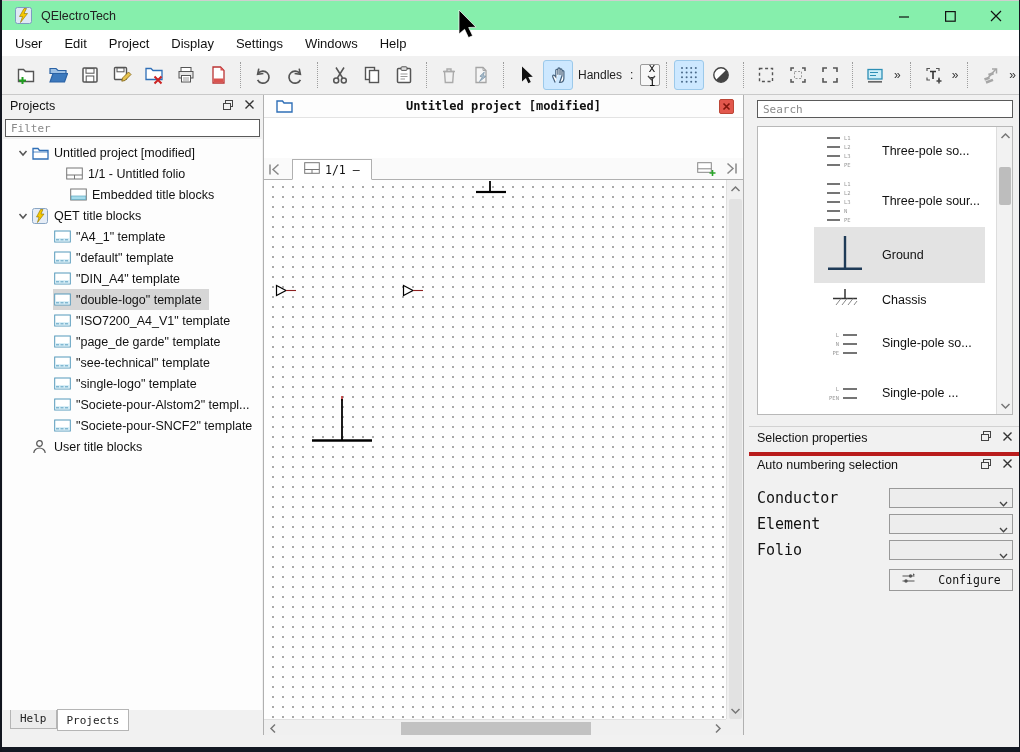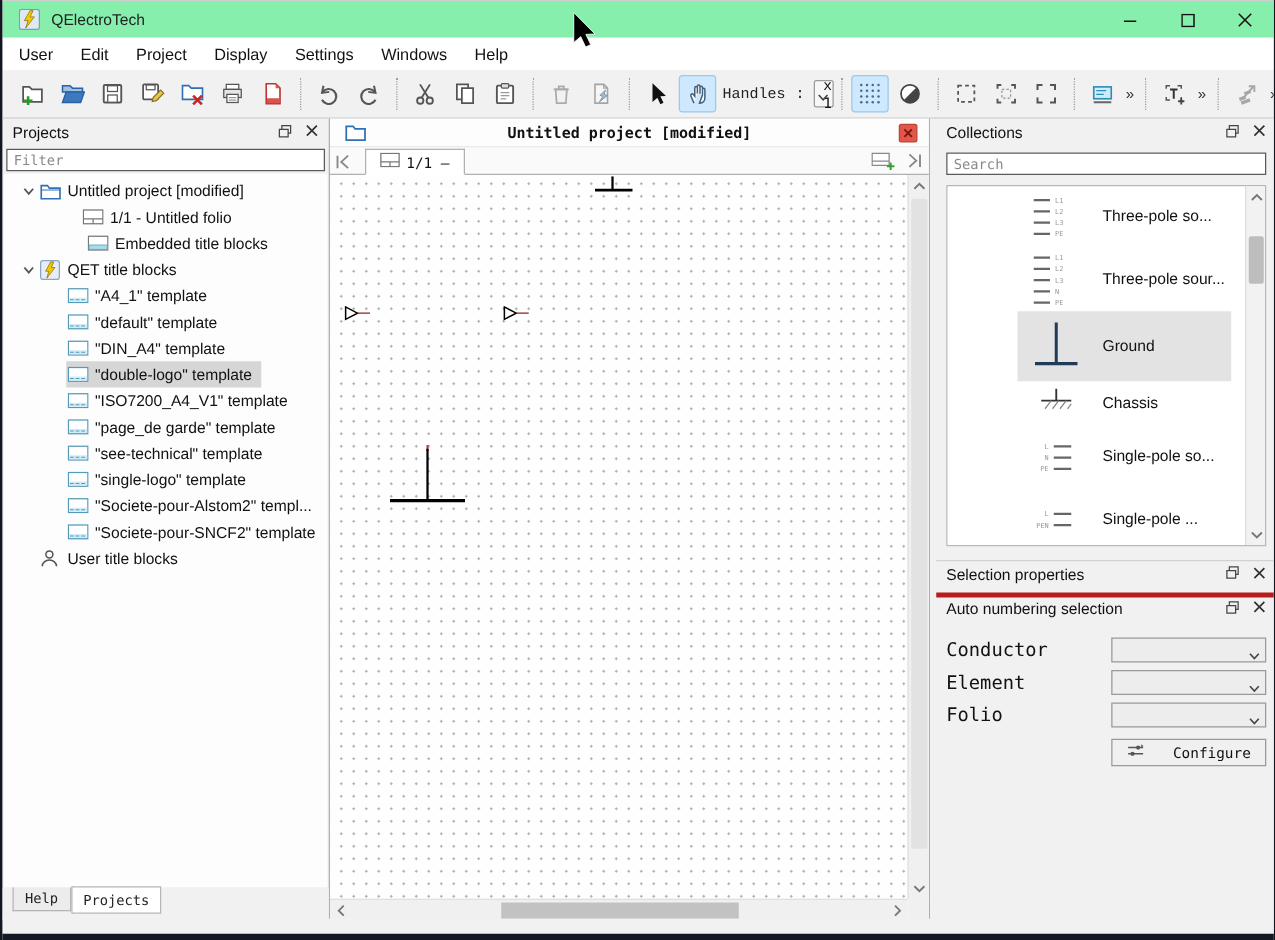--- a/index.html
+++ b/index.html
@@ -20,21 +20,21 @@
   .menubar { height:26px; background:#fff; display:flex; align-items:center; padding-left:2px; }
   .menu-item { padding:4px 11px; font-size:13px; }
 
   
   .toolbar { height:39px; background:#f1f1f1; border-bottom:1px solid #c9c9c9; display:flex;
              align-items:center; padding-left:8px; }
   .tb-btn { width:30px; height:30px; border:1px solid transparent; border-radius:3px;
             display:flex; align-items:center; justify-content:center; margin:0 1px; flex:none; }
   .tb-btn.active { background:#cde8ff; border-color:#9cc9ea; }
   .tb-sep { width:0; height:26px; border-left:1px dotted #9e9e9e; margin:0 6px; flex:none; }
-  .tb-label { font-family:Liberation Mono, monospace; font-size:12px; color:#222; margin:0 4px; }
+  .tb-label { font-family:Liberation Sans, sans-serif; font-size:12px; color:#222; margin:0 4px; }
   .tb-combo { width:52px; height:22px; background:#f7f7f7; border:1px solid #9a9a9a; border-radius:2px;
               display:flex; align-items:center; font-family:"DejaVu Sans Mono", monospace; font-size:11.5px;
               padding-left:7px; position:relative; margin-left:3px; }
   .tb-combo .chev { position:absolute; right:3px; top:6px; }
   .tb-overflow { font-size:12px; color:#333; margin:0 3px; }
 
   
   .main { position:absolute; top:95px; left:0; width:1020px; height:641px; display:flex; }
   .left-dock { width:262px; background:#f1f1f1; display:flex; flex-direction:column;
                border-right:1px solid #b0b0b0; }
@@ -57,21 +57,21 @@
   
   .mdi { width:480px; display:flex; flex-direction:column; background:#fff; border-right:1px solid #b0b0b0; }
   .mdi-titlebar { height:23px; background:#fdfdfd; display:flex; align-items:center; position:relative;
                   border-bottom:1px solid #e3e3e3; flex:none; }
   .mdi-title { position:absolute; left:0; right:0; text-align:center; font-family:"DejaVu Sans Mono", monospace;
                font-size:12px; font-weight:bold; color:#111; }
   .mdi-folder { margin-left:12px; display:flex; z-index:1; }
   .mdi-close { position:absolute; right:9px; top:4px; width:15px; height:15px; background:#e2574c;
                border:1px solid #bc4636; border-radius:2px; display:flex; align-items:center; justify-content:center; }
   .mdi-tabbar { height:22px; background:#fafafa; border-bottom:1px solid #b0b0b0; display:flex;
-                align-items:flex-end; position:relative; flex:none; }
+                align-items:flex-end; position:relative; flex:none;margin-top:40px; }
   .folio-nav { width:20px; height:18px; display:flex; align-items:center; justify-content:center; margin-bottom:1px; }
   .folio-tab { height:21px; background:#fff; border:1px solid #b0b0b0; border-bottom:1px solid #fff;
                display:flex; align-items:center; gap:5px; padding:0 11px; margin-left:8px;
                font-family:"DejaVu Sans Mono", monospace; font-size:11.5px; position:relative; top:1px; }
   .tab-right { position:absolute; right:4px; top:2px; display:flex; gap:8px; align-items:center; }
 
   .canvas-wrap { flex:1; position:relative; background:#fff; }
   .canvas { position:absolute; left:0; top:0; right:17px; bottom:17px; background:#fefefe;
             background-image:radial-gradient(circle, #a8a8a8 0.9px, transparent 1px);
             background-size:10px 10px; background-position:4px 2px; overflow:hidden; }
@@ -709,32 +709,20 @@
               </svg>
             </span>
         </div>
         <div class="scroll-corner"></div>
       </div>
     </div>
 
     <div class="dock-gap"></div>
 
     <div class="right-dock">
-      <div class="panel-header">
-        <span>Collections</span>
-        <span class="ph-btns">
-          <span><svg width="12" height="12" viewBox="0 0 12 12">
-                <rect x="3.5" y="1.5" width="7" height="6" fill="none" stroke="#444"></rect>
-                <rect x="1.5" y="4.5" width="7" height="6" fill="#f1f1f1" stroke="#444"></rect>
-              </svg></span>
-          <span><svg width="11" height="11" viewBox="0 0 11 11">
-                <path d="M1.5,1.5 L9.5,9.5 M9.5,1.5 L1.5,9.5" stroke="#333" stroke-width="1.4"></path>
-              </svg></span>
-        </span>
-      </div>
       <input class="search-input" style="margin: 5px 8px 0px;" placeholder="Search">
       <div class="col-list" id="collections-list">
           <div class="col-item" style="height: 48px;">
             <span class="col-cell">
               <span class="col-icon">
                 <svg width="44" height="40" viewBox="0 0 44 40">
                   <path d="M4,7 H17" stroke="#666" stroke-width="1.8"></path>
                   <text x="21" y="9" font-size="5.5" fill="#999" font-family="DejaVu Sans Mono">L1</text>
                   <path d="M4,16 H17" stroke="#666" stroke-width="1.8"></path>
                   <text x="21" y="18" font-size="5.5" fill="#999" font-family="DejaVu Sans Mono">L2</text>

